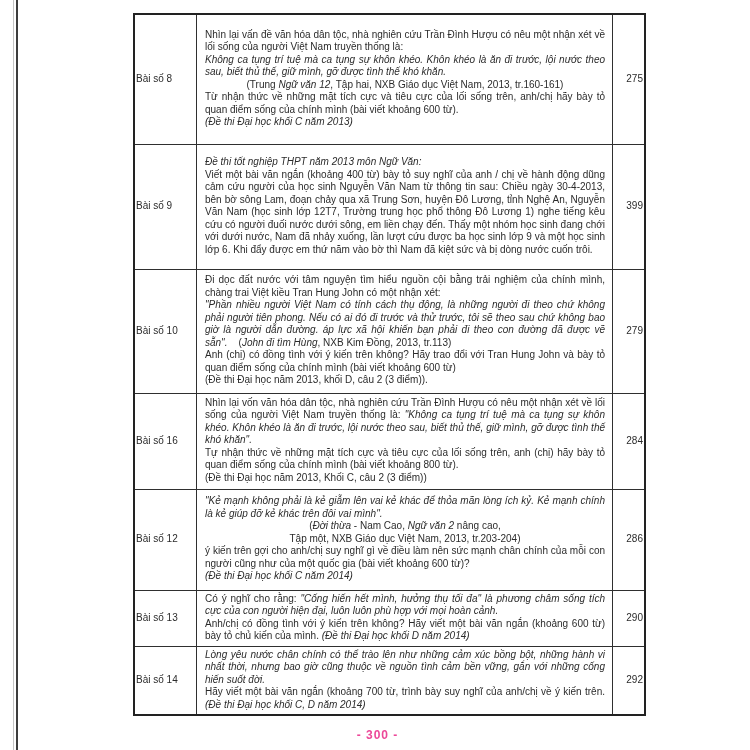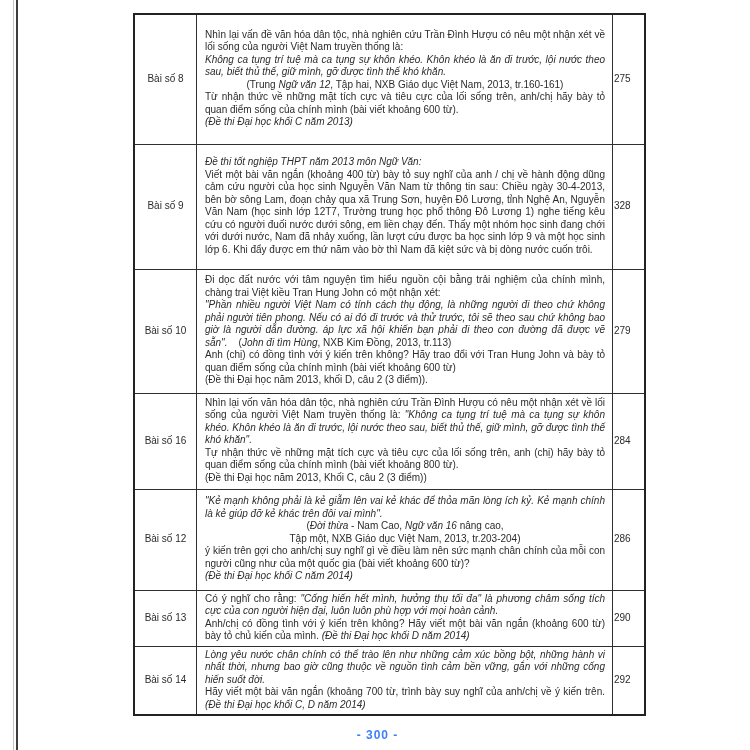--- a/index.html
+++ b/index.html
@@ -43,49 +43,48 @@
     border: 2px solid #222222;
   }
   table.ex td {
     border: 1px solid #2f2f2f;
     vertical-align: middle;
     font-size: 10px;
     line-height: 12.5px;
   }
   td.label-cell {
     width: 59px;
-    text-align: center;
     padding: 0 1px;
     white-space: nowrap;
   }
   td.content-cell {
     width: 400px;
     padding: 2px 7px 3px 8px;
     vertical-align: top;
   }
   td.page-cell {
     width: 29px;
-    text-align: left;
+    text-align: right;
     padding: 0 1px;
   }
   .para { margin: 0; }
   .para.justify { text-align: justify; }
   .para.center  { text-align: center; }
   .para.right   { }
   .para.left    { text-align: left; }
   .para .i { font-style: italic; }
   .footer {
     position: absolute;
     left: 133px;
     top: 728px;
     width: 489px;
     text-align: center;
     font-size: 12px;
     font-weight: bold;
-    color: #3b82f6;
+    color: #ec4899;
     letter-spacing: 1px;
   }
 </style>
 </head>
 <body>
 
 <div class="page">
   <div class="spine-light"></div>
   <div class="spine-dark"></div>
 
@@ -102,21 +101,21 @@
               <div class="para right"><span class="i">(Đề thi Đại học khối C năm 2013)</span></div>
             </td>
           <td class="page-cell">275</td>
         </tr>
         <tr style="height:125px;">
           <td class="label-cell">Bài số 9</td>
           <td class="content-cell">
               <div class="para left"><span class="i">Đề thi tốt nghiệp THPT năm 2013 môn Ngữ Văn:</span></div>
               <div class="para justify"><span>Viết một bài văn ngắn (khoảng 400 từ) bày tỏ suy nghĩ của anh / chị về hành động dũng cảm cứu người của học sinh Nguyễn Văn Nam từ thông tin sau: Chiều ngày 30-4-2013, bên bờ sông Lam, đoạn chảy qua xã Trung Sơn, huyện Đô Lương, tỉnh Nghệ An, Nguyễn Văn Nam (học sinh lớp 12T7, Trường trung học phổ thông Đô Lương 1) nghe tiếng kêu cứu có người đuối nước dưới sông, em liền chạy đến. Thấy một nhóm học sinh đang chới với dưới nước, Nam đã nhảy xuống, lần lượt cứu được ba học sinh lớp 9 và một học sinh lớp 6. Khi đẩy được em thứ năm vào bờ thì Nam đã kiệt sức và bị dòng nước cuốn trôi.</span></div>
             </td>
-          <td class="page-cell">328</td>
+          <td class="page-cell">399</td>
         </tr>
         <tr style="height:124px;">
           <td class="label-cell">Bài số 10</td>
           <td class="content-cell">
               <div class="para justify"><span>Đi dọc đất nước với tâm nguyện tìm hiểu nguồn cội bằng trải nghiệm của chính mình, chàng trai Việt kiều Tran Hung John có một nhận xét:</span></div>
               <div class="para justify"><span class="i">"Phần nhiều người Việt Nam có tính cách thụ động, là những người đi theo chứ không phải người tiên phong. Nếu có ai đó đi trước và thử trước, tôi sẽ theo sau chứ không bao giờ là người dẫn đường. áp lực xã hội khiến bạn phải đi theo con đường đã được vẽ sẵn".</span><span>&nbsp;&nbsp;&nbsp; (</span><span class="i">John đi tìm Hùng</span><span>, NXB Kim Đồng, 2013, tr.113)</span></div>
               <div class="para justify"><span>Anh (chị) có đồng tình với ý kiến trên không? Hãy trao đổi với Tran Hung John và bày tỏ quan điểm sống của chính mình (bài viết khoảng 600 từ)</span></div>
               <div class="para right"><span>(Đề thi Đại học năm 2013, khối D, câu 2 (3 điểm)).</span></div>
             </td>
           <td class="page-cell">279</td>
@@ -127,21 +126,21 @@
               <div class="para justify"><span>Nhìn lại vốn văn hóa dân tộc, nhà nghiên cứu Trần Đình Hượu có nêu một nhận xét về lối sống của người Việt Nam truyền thống là: </span><span class="i">"Không ca tụng trí tuệ mà ca tụng sự khôn khéo. Khôn khéo là ăn đi trước, lội nước theo sau, biết thủ thế, giữ mình, gỡ được tình thế khó khăn".</span></div>
               <div class="para justify"><span>Tự nhận thức về những mặt tích cực và tiêu cực của lối sống trên, anh (chị) hãy bày tỏ quan điểm sống của chính mình (bài viết khoảng 800 từ).</span></div>
               <div class="para right"><span>(Đề thi Đại học năm 2013, Khối C, câu 2 (3 điểm))</span></div>
             </td>
           <td class="page-cell">284</td>
         </tr>
         <tr style="height:101px;">
           <td class="label-cell">Bài số 12</td>
           <td class="content-cell">
               <div class="para justify"><span class="i">"Kẻ mạnh không phải là kẻ giẫm lên vai kẻ khác để thỏa mãn lòng ích kỷ. Kẻ mạnh chính là kẻ giúp đỡ kẻ khác trên đôi vai mình".</span></div>
-              <div class="para center"><span>(</span><span class="i">Đời thừa</span><span> - Nam Cao, </span><span class="i">Ngữ văn 16</span><span> nâng cao,</span></div>
+              <div class="para center"><span>(</span><span class="i">Đời thừa</span><span> - Nam Cao, </span><span class="i">Ngữ văn 2</span><span> nâng cao,</span></div>
               <div class="para center"><span>Tập một, NXB Giáo dục Việt Nam, 2013, tr.203-204)</span></div>
               <div class="para justify"><span>ý kiến trên gợi cho anh/chị suy nghĩ gì về điều làm nên sức mạnh chân chính của mỗi con người cũng như của một quốc gia (bài viết khoảng 600 từ)?</span></div>
               <div class="para right"><span class="i">(Đề thi Đại học khối C năm 2014)</span></div>
             </td>
           <td class="page-cell">286</td>
         </tr>
         <tr style="height:55px;">
           <td class="label-cell">Bài số 13</td>
           <td class="content-cell">
               <div class="para justify"><span>Có ý nghĩ cho rằng: </span><span class="i">"Cống hiến hết mình, hưởng thụ tối đa" là phương châm sống tích cực của con người hiện đại, luôn luôn phù hợp với mọi hoàn cảnh.</span></div>

